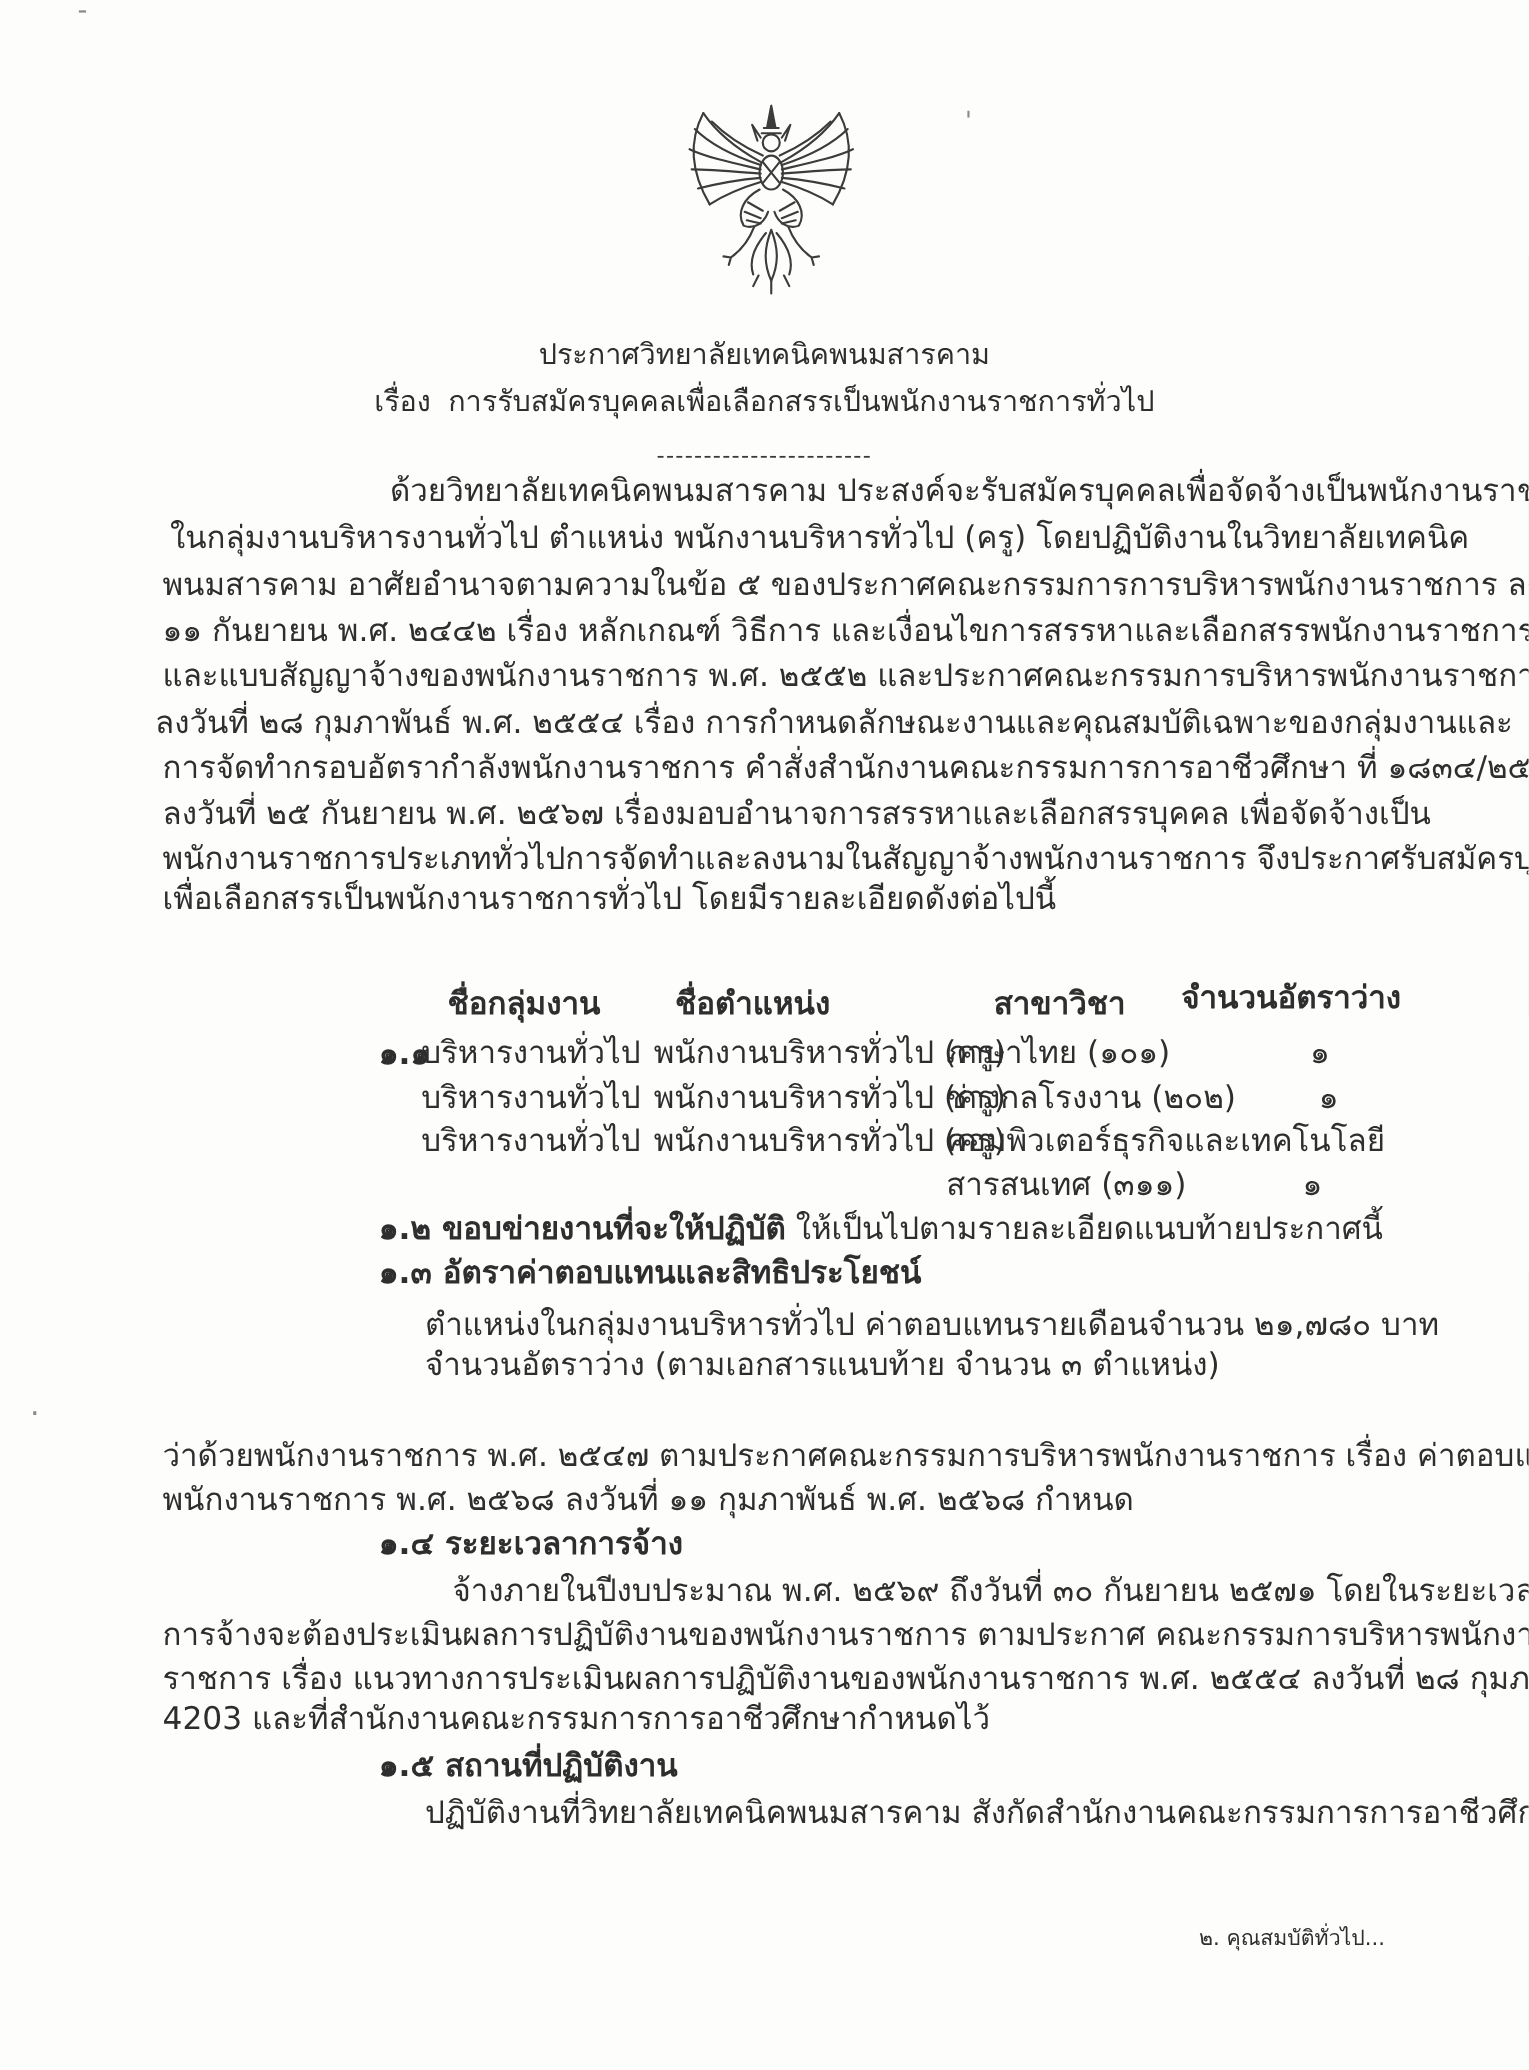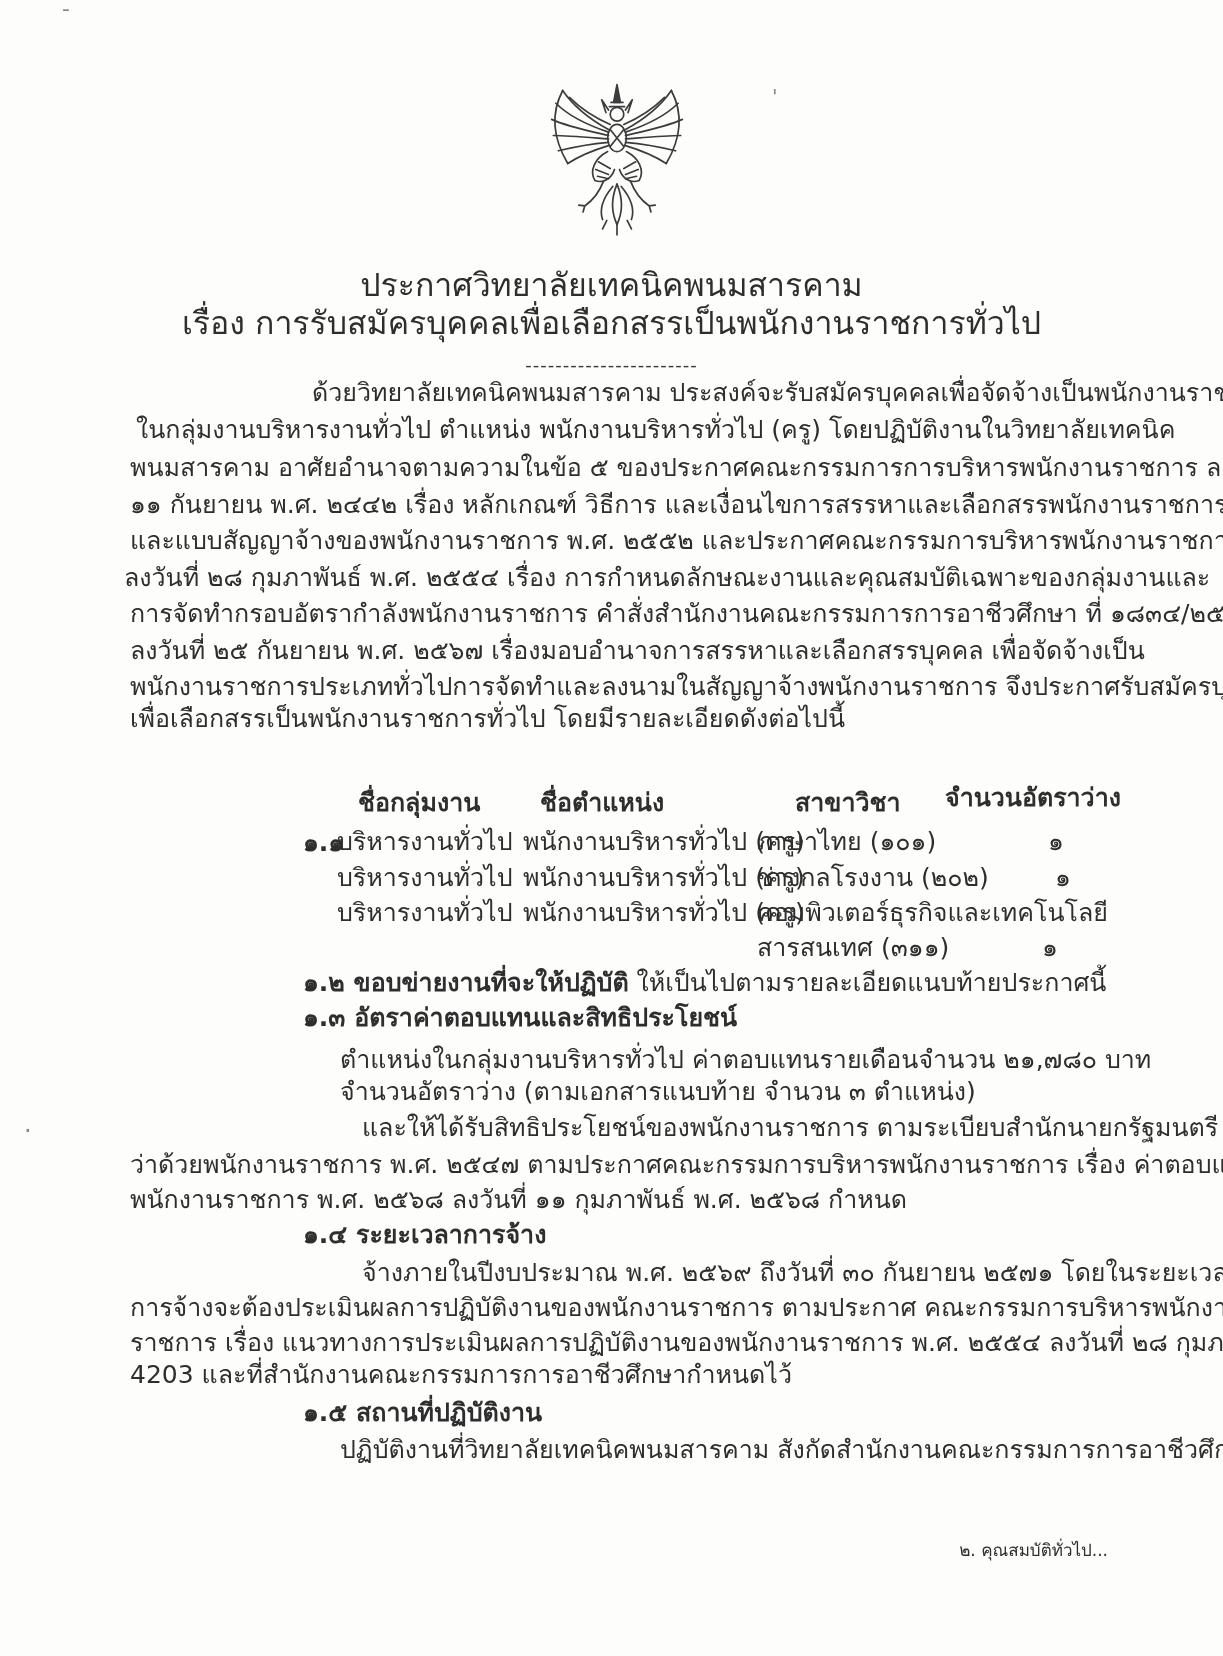--- a/index.html
+++ b/index.html
@@ -12,21 +12,21 @@
     color:#2e2e2e;
     overflow:hidden;
   }
   .ln{
     position:absolute;
     white-space:nowrap;
     font-size:25px;
     line-height:38px;
   }
   .center{left:0;width:100%;text-align:center;}
-  .title{font-size:32px;}
+  .title{font-size:23px;font-family:Liberation Mono, monospace;}
   .bold{font-weight:700;}
   .divider{font-size:18px;letter-spacing:1px;color:#3a3a3a;}
   .emblem{position:absolute;top:82px;left:532px;width:170px;height:180px;}
   .artifact{position:absolute;color:#8a8a8a;font-size:16px;}
   .footer-note{position:absolute;right:115px;top:1536px;font-size:17px;white-space:nowrap;}
 </style>
 </head>
 <body>
 
 <div class="page">
@@ -107,21 +107,20 @@
   <div class="ln" style="top:894px;left:523px;">พนักงานบริหารทั่วไป (ครู)</div>
   <div class="ln" style="top:894px;left:757px;">คอมพิวเตอร์ธุรกิจและเทคโนโลยี</div>
   <div class="ln" style="top:929px;left:757px;">สารสนเทศ  (๓๑๑)</div>
   <div class="ln" style="top:929px;left:1042px;">๑</div>
 
   <div class="ln" style="top:964px;left:303px;"><span class="bold">๑.๒ ขอบข่ายงานที่จะให้ปฏิบัติ</span><span> ให้เป็นไปตามรายละเอียดแนบท้ายประกาศนี้</span></div>
 
   <div class="ln bold" style="top:999px;left:303px;">๑.๓ อัตราค่าตอบแทนและสิทธิประโยชน์</div>
   <div class="ln" style="top:1041px;left:340px;">ตำแหน่งในกลุ่มงานบริหารทั่วไป ค่าตอบแทนรายเดือนจำนวน ๒๑,๗๘๐ บาท</div>
   <div class="ln" style="top:1073px;left:340px;">จำนวนอัตราว่าง (ตามเอกสารแนบท้าย จำนวน ๓ ตำแหน่ง)</div>
-  <div class="ln" style="top:1109px;left:362px;">และให้ได้รับสิทธิประโยชน์ของพนักงานราชการ ตามระเบียบสำนักนายกรัฐมนตรี</div>
   <div class="ln" style="top:1146px;left:130px;">ว่าด้วยพนักงานราชการ พ.ศ. ๒๕๔๗ ตามประกาศคณะกรรมการบริหารพนักงานราชการ เรื่อง ค่าตอบแทน</div>
   <div class="ln" style="top:1181px;left:130px;">พนักงานราชการ พ.ศ. ๒๕๖๘ ลงวันที่ ๑๑ กุมภาพันธ์ พ.ศ. ๒๕๖๘ กำหนด</div>
 
   <div class="ln bold" style="top:1216px;left:303px;">๑.๔ ระยะเวลาการจ้าง</div>
   <div class="ln" style="top:1254px;left:362px;">จ้างภายในปีงบประมาณ พ.ศ. ๒๕๖๙ ถึงวันที่ ๓๐ กันยายน ๒๕๗๑ โดยในระยะเวลา</div>
   <div class="ln" style="top:1289px;left:130px;">การจ้างจะต้องประเมินผลการปฏิบัติงานของพนักงานราชการ ตามประกาศ คณะกรรมการบริหารพนักงาน</div>
   <div class="ln" style="top:1324px;left:130px;">ราชการ เรื่อง แนวทางการประเมินผลการปฏิบัติงานของพนักงานราชการ พ.ศ. ๒๕๕๔ ลงวันที่ ๒๘ กุมภาพันธ์</div>
   <div class="ln" style="top:1356px;left:130px;">4203 และที่สำนักงานคณะกรรมการการอาชีวศึกษากำหนดไว้</div>
 
   <div class="ln bold" style="top:1394px;left:303px;">๑.๕ สถานที่ปฏิบัติงาน</div>

